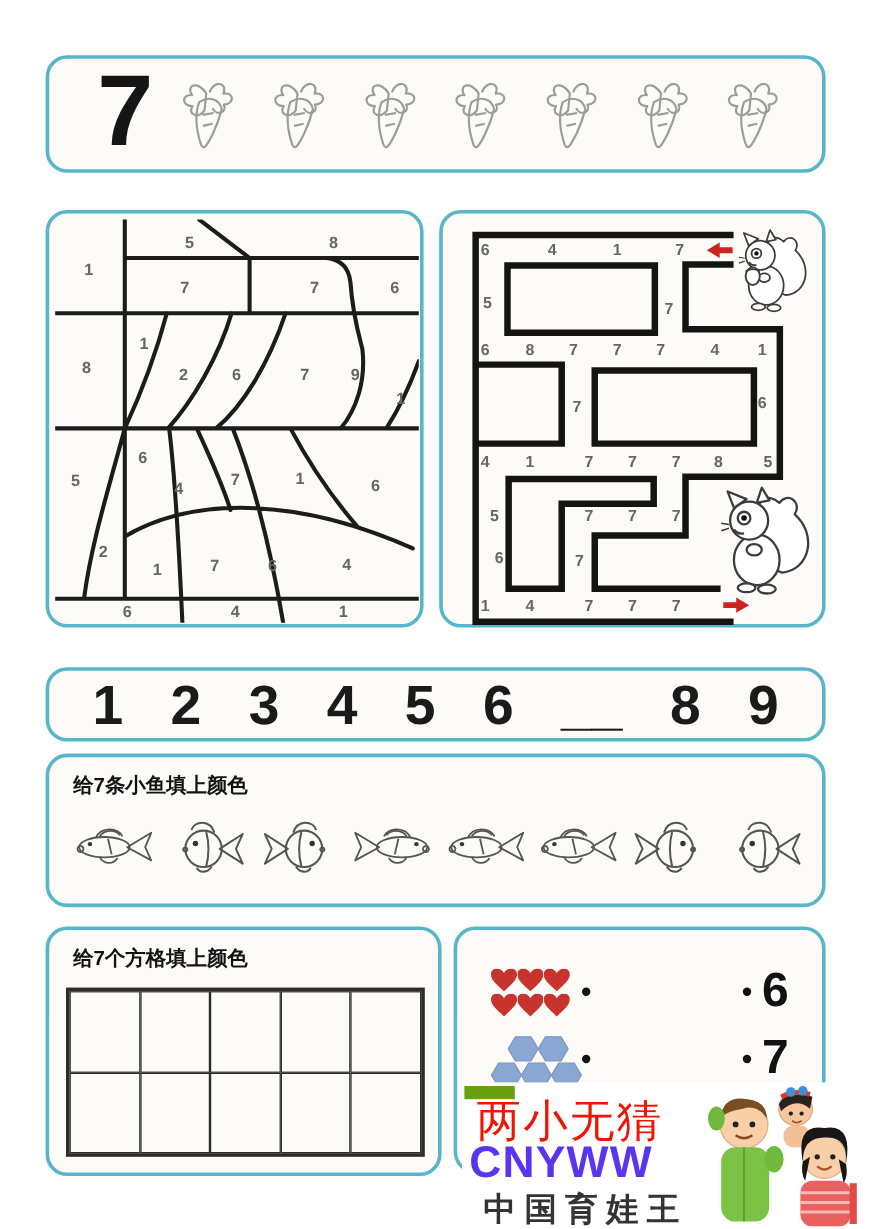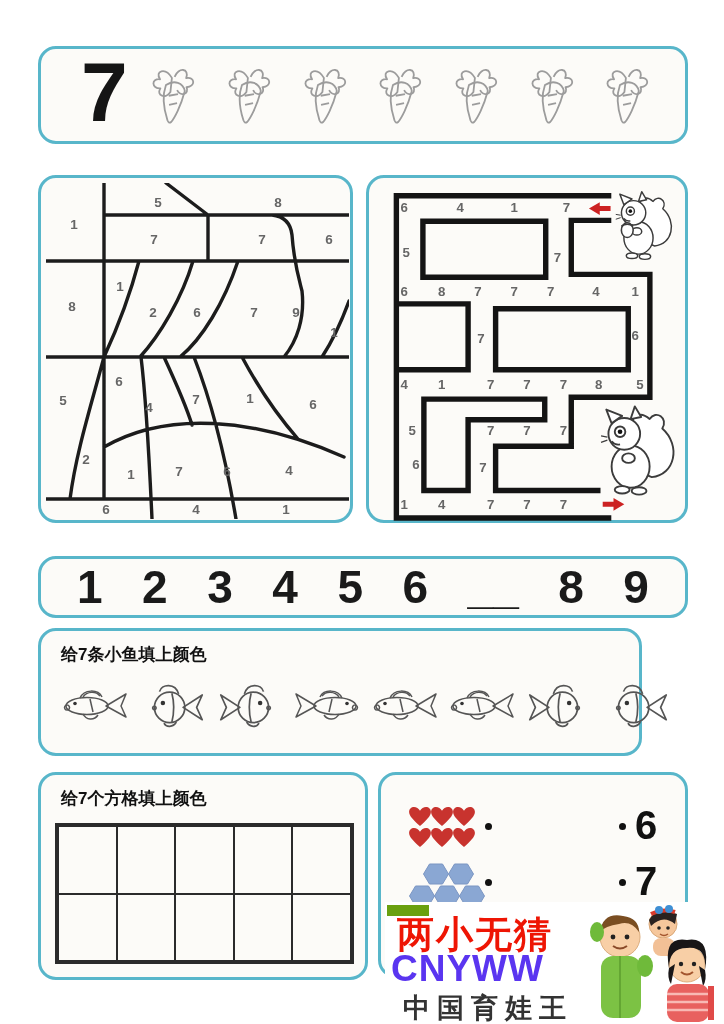--- a/index.html
+++ b/index.html
@@ -13,21 +13,21 @@
   .carrot{width:58px;height:62px;transform:rotate(6deg);}
   
   #p-puzzle{left:38px;top:175px;width:315px;height:348px;}
   #p-maze{left:366px;top:175px;width:322px;height:348px;}
   .fillsvg{position:absolute;left:5px;top:5px;}
   svg text{font-family:"Liberation Sans",sans-serif;font-weight:bold;fill:#666;}
   
   #p-seq{left:38px;top:556px;width:650px;height:62px;display:flex;align-items:center;justify-content:space-between;padding:0 36px;}
   .seq-num{font-size:46px;font-weight:600;color:#1a1a1a;line-height:1;}
   
-  #p-fish{left:38px;top:628px;width:604px;height:128px;}
+  #p-fish{left:38px;top:628px;width:650px;height:128px;}
   .panel-title{position:absolute;left:20px;top:12px;font-size:17px;font-weight:bold;color:#111;}
   .fish-row{position:absolute;left:12px;top:46px;width:626px;display:flex;justify-content:space-evenly;align-items:center;}
   .fish{width:70px;height:54px;}
   .flip{transform:scaleX(-1);}
   
   #p-grid{left:38px;top:772px;width:330px;height:208px;}
   .tengrid{position:absolute;left:14px;top:48px;width:293px;height:135px;border:3px solid #2b2b2b;
            display:grid;grid-template-columns:repeat(5,1fr);grid-template-rows:repeat(2,1fr);}
   .tengrid .cell{border:1.5px solid #2b2b2b;}
   
@@ -36,21 +36,21 @@
   .hearts svg{width:22px;height:20px;margin:0 0 1px 0;}
   .hexes{position:absolute;left:28px;top:88px;width:80px;}
   .hexrow{display:flex;}
   .hexrow.r1{margin-left:14px;}
   .hexes svg{width:26px;height:22px;margin-right:-1px;}
   .mdot{position:absolute;width:7px;height:7px;border-radius:50%;background:#111;}
   .mnum{position:absolute;font-size:40px;font-weight:600;color:#111;line-height:1;}
   
   #wmark{position:absolute;left:385px;top:902px;width:330px;height:120px;background:#fff;}
   .wm-green{position:absolute;left:2px;top:3px;width:42px;height:11px;background:#6aa00f;}
-  .wm-l1{position:absolute;left:12px;top:8px;font-size:37px;font-weight:bold;letter-spacing:2px;}
+  .wm-l1{position:absolute;left:12px;top:8px;font-size:37px;font-weight:normal;letter-spacing:2px;}
   .wm-l2{position:absolute;left:6px;top:46px;font-size:37px;font-weight:bold;letter-spacing:1px;}
   .wm-l3{position:absolute;left:18px;top:88px;font-size:27px;font-weight:bold;letter-spacing:7px;color:#333;}
   #wm-people{position:absolute;right:0;top:0;}
 </style>
 </head>
 <body>
 
 <svg width="0" height="0" style="position:absolute">
   <defs>
     <symbol id="sym-carrot" viewBox="0 0 44 48">

